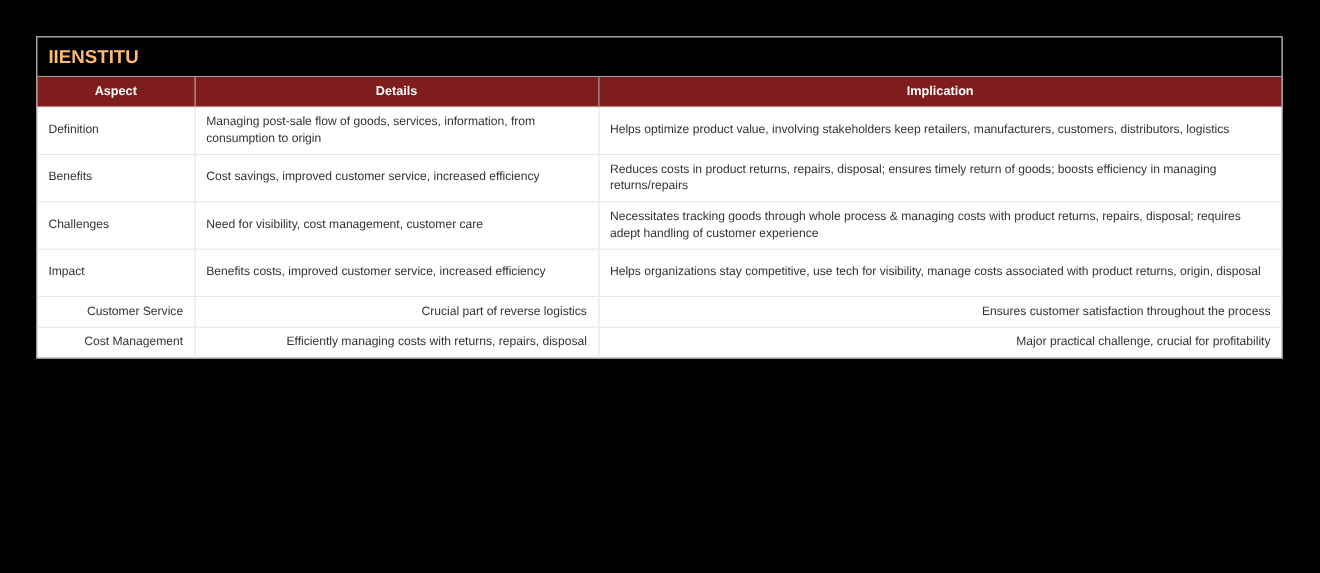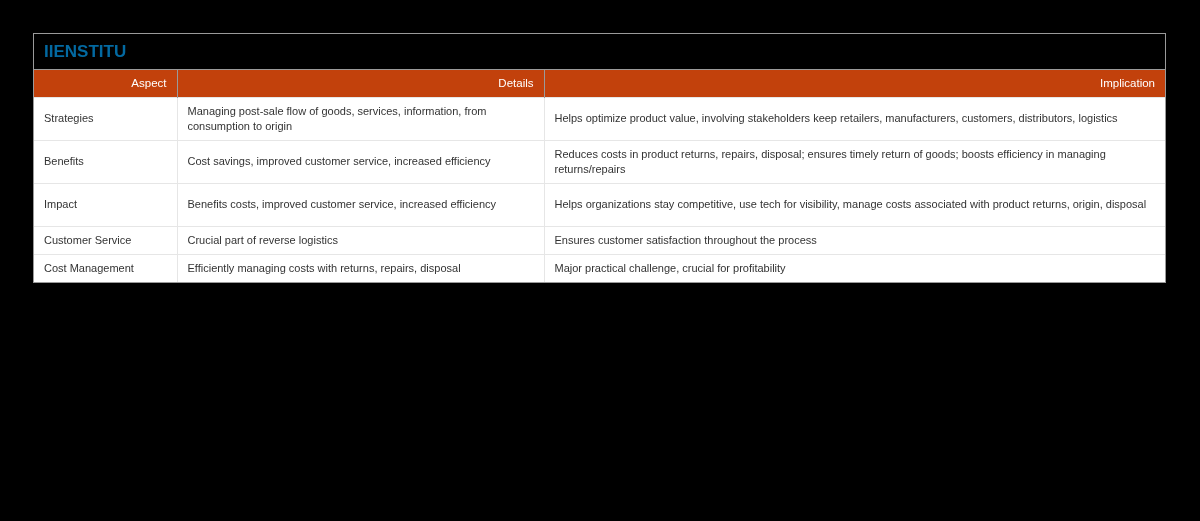--- a/index.html
+++ b/index.html
@@ -6,42 +6,42 @@
     body {
       width: 1200px; height: 521px; background: #000000;
       position: relative; overflow: hidden;
       font-family: "Liberation Sans", "DejaVu Sans", sans-serif;
     }
     .wrap {
       position: absolute; left: 33px; top: 33px; width: 1133px;
       border: 1px solid #9a9a9a; box-sizing: border-box; background: #fff;
     }
     .title-bar {
-      height: 36px; background: #000; color: #0369a1;
+      height: 36px; background: #000; color: #fdba74;
       font-weight: bold; font-size: 17px; line-height: 36px;
       padding-left: 10px; box-sizing: border-box;
       border-bottom: 1px solid #9a9a9a;
     }
     table { border-collapse: collapse; width: 100%; table-layout: fixed; }
     col.c1 { width: 143px; }
     col.c2 { width: 367px; }
     th {
-      background: #c2410c; color: #fff; font-weight: normal; font-size: 11.5px;
-      text-align: right; height: 27px; padding: 0 10px;
+      background: #7f1d1d; color: #fff; font-weight: bold; font-size: 11.5px;
+      text-align: center; height: 27px; padding: 0 10px;
       border-right: 1px solid #9a9a9a; box-sizing: border-box;
     }
     th:last-child { border-right: none; }
     td {
       font-size: 11px; color: #333; line-height: 15px;
       padding: 0 10px; vertical-align: middle;
       border-right: 1px solid #e6e6e6; border-top: 1px solid #e6e6e6;
     }
     td:last-child { border-right: none; }
     tr.tall td { height: 42px; }
-    tr.short td { height: 27px; }
+    tr.short td { height: 27px; text-align: right; }
   </style>
 </head>
 <body>
 
 <div class="wrap">
   <div class="title-bar">IIENSTITU</div>
   <table>
     <colgroup>
         <col class="c1">
         <col class="c2">
@@ -49,28 +49,33 @@
       </colgroup>
     <thead>
       <tr>
         <th>Aspect</th>
         <th>Details</th>
         <th>Implication</th>
       </tr>
     </thead>
     <tbody id="tbody">
         <tr class="tall">
-          <td>Strategies</td>
+          <td>Definition</td>
           <td>Managing post-sale flow of goods, services, information, from consumption to origin</td>
           <td>Helps optimize product value, involving stakeholders keep retailers, manufacturers, customers, distributors, logistics</td>
         </tr>
         <tr class="tall">
           <td>Benefits</td>
           <td>Cost savings, improved customer service, increased efficiency</td>
           <td>Reduces costs in product returns, repairs, disposal; ensures timely return of goods; boosts efficiency in managing returns/repairs</td>
+        </tr>
+        <tr class="tall">
+          <td>Challenges</td>
+          <td>Need for visibility, cost management, customer care</td>
+          <td>Necessitates tracking goods through whole process &amp; managing costs with product returns, repairs, disposal; requires adept handling of customer experience</td>
         </tr>
         <tr class="tall">
           <td>Impact</td>
           <td>Benefits costs, improved customer service, increased efficiency</td>
           <td>Helps organizations stay competitive, use tech for visibility, manage costs associated with product returns, origin, disposal</td>
         </tr>
         <tr class="short">
           <td>Customer Service</td>
           <td>Crucial part of reverse logistics</td>
           <td>Ensures customer satisfaction throughout the process</td>

